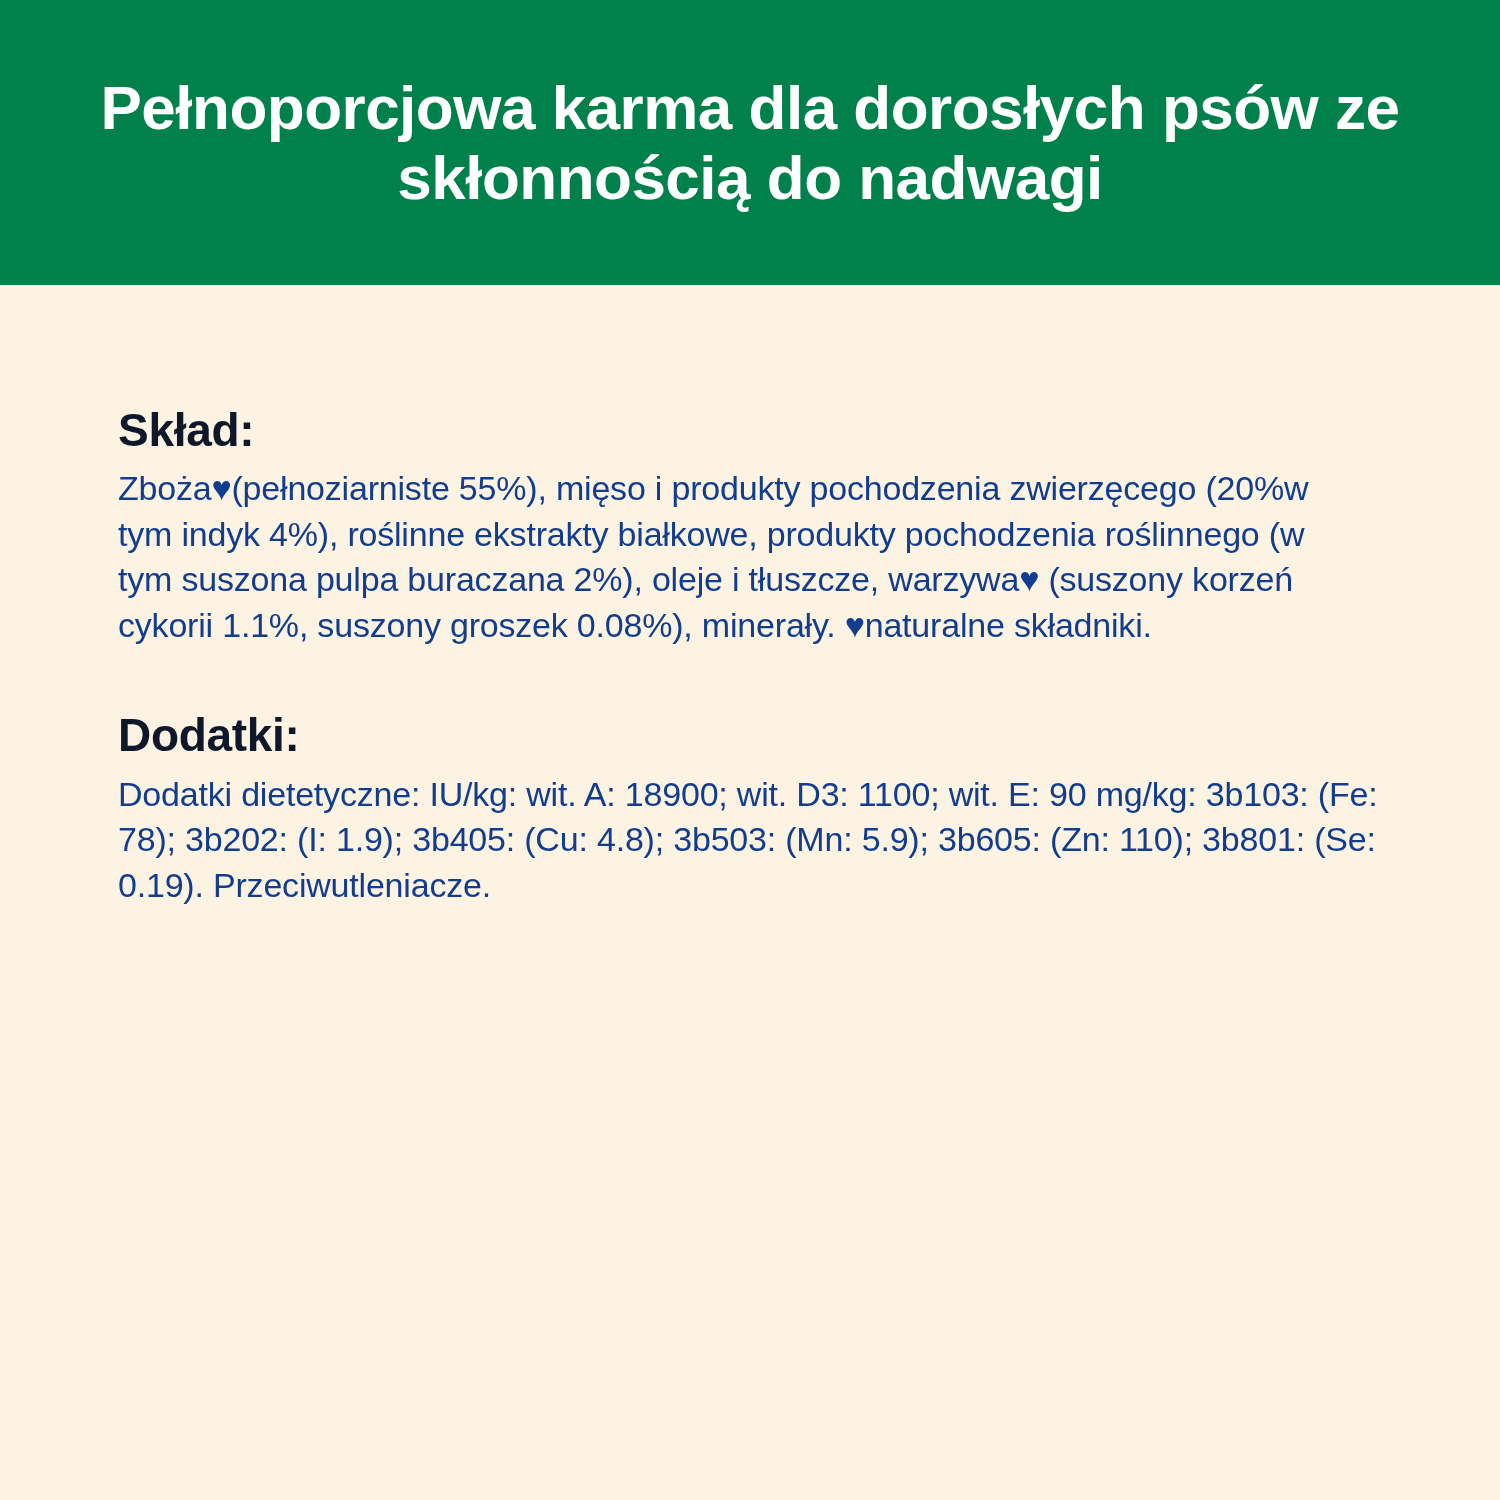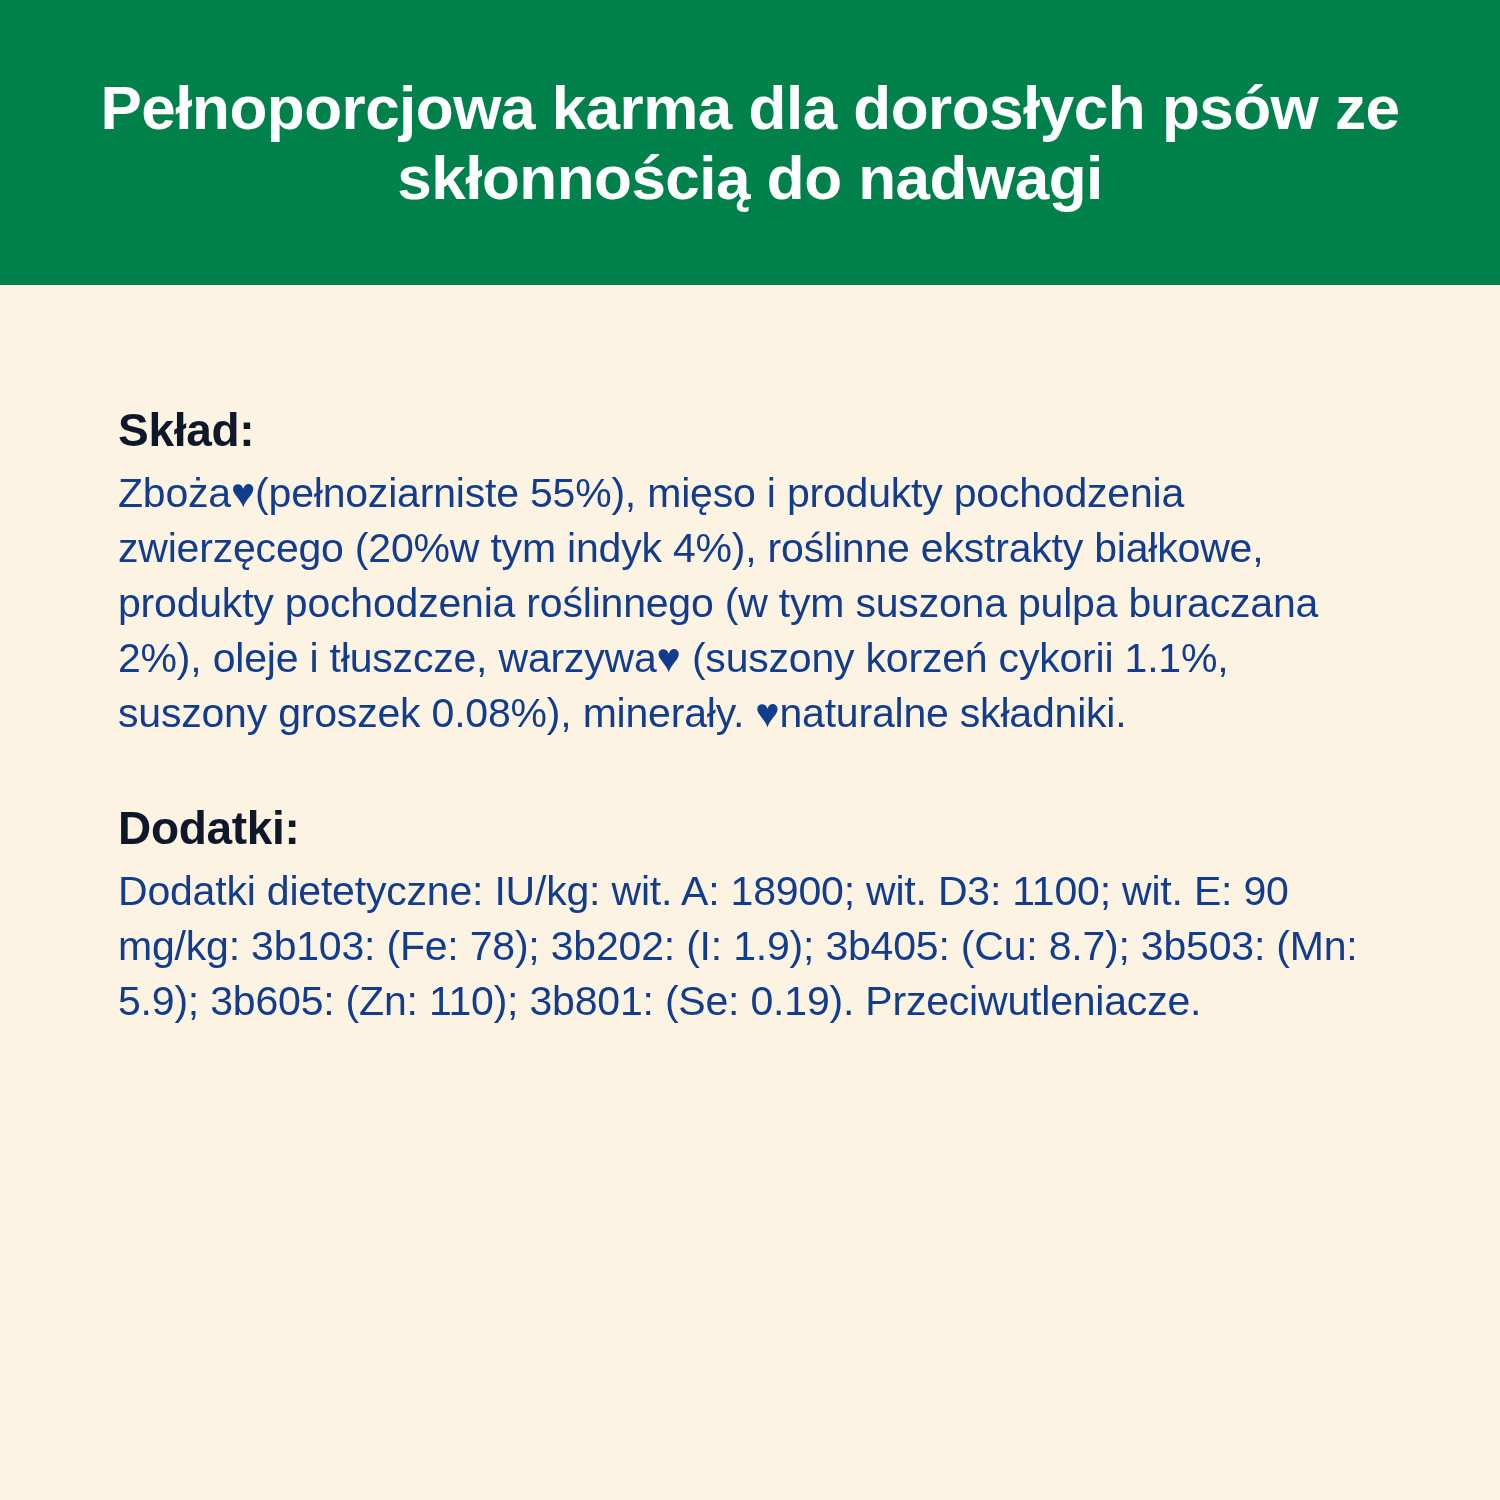--- a/index.html
+++ b/index.html
@@ -52,21 +52,21 @@
   .section-heading {
     color: #0f172a;
     font-size: 46px;
     font-weight: bold;
     margin: 0 0 8px 0;
     line-height: 1.2;
     letter-spacing: -0.3px;
   }
   .section-body {
     color: #123d8f;
-    font-size: 41px;
+    font-size: 34px;
     line-height: 1.34;
     margin: 0;
     max-width: 1240px;
     letter-spacing: -0.2px;
   }
   .sec-ingredients .section-body { max-width: 1235px; }
   .sec-additives .section-body { max-width: 1270px; }
   .sec-analytical .section-body { max-width: 1245px; }
 </style>
 </head>
@@ -80,18 +80,18 @@
 
   <div class="content">
 
     <div class="section sec-ingredients">
       <h2 class="section-heading">Skład:</h2>
       <p class="section-body">Zboża♥(pełnoziarniste 55%), mięso i produkty pochodzenia zwierzęcego (20%w tym indyk 4%), roślinne ekstrakty białkowe, produkty pochodzenia roślinnego (w tym suszona pulpa buraczana 2%), oleje i tłuszcze, warzywa♥ (suszony korzeń cykorii 1.1%, suszony groszek 0.08%), minerały. ♥naturalne składniki.</p>
     </div>
 
     <div class="section sec-additives">
       <h2 class="section-heading">Dodatki:</h2>
-      <p class="section-body">Dodatki dietetyczne: IU/kg: wit. A: 18900; wit. D3: 1100; wit. E: 90 mg/kg: 3b103: (Fe: 78); 3b202: (I: 1.9); 3b405: (Cu: 8.7); 3b503: (Mn: 5.9); 3b605: (Zn: 110); 3b801: (Se: 0.19). Przeciwutleniacze.</p>
+      <p class="section-body">Dodatki dietetyczne: IU/kg: wit. A: 18900; wit. D3: 1100; wit. E: 90 mg/kg: 3b103: (Fe: 78); 3b202: (I: 1.9); 3b405: (Cu: 4.8); 3b503: (Mn: 5.9); 3b605: (Zn: 110); 3b801: (Se: 0.19). Przeciwutleniacze.</p>
     </div>
 
 
   </div>
 </div>
 
 </body></html>

